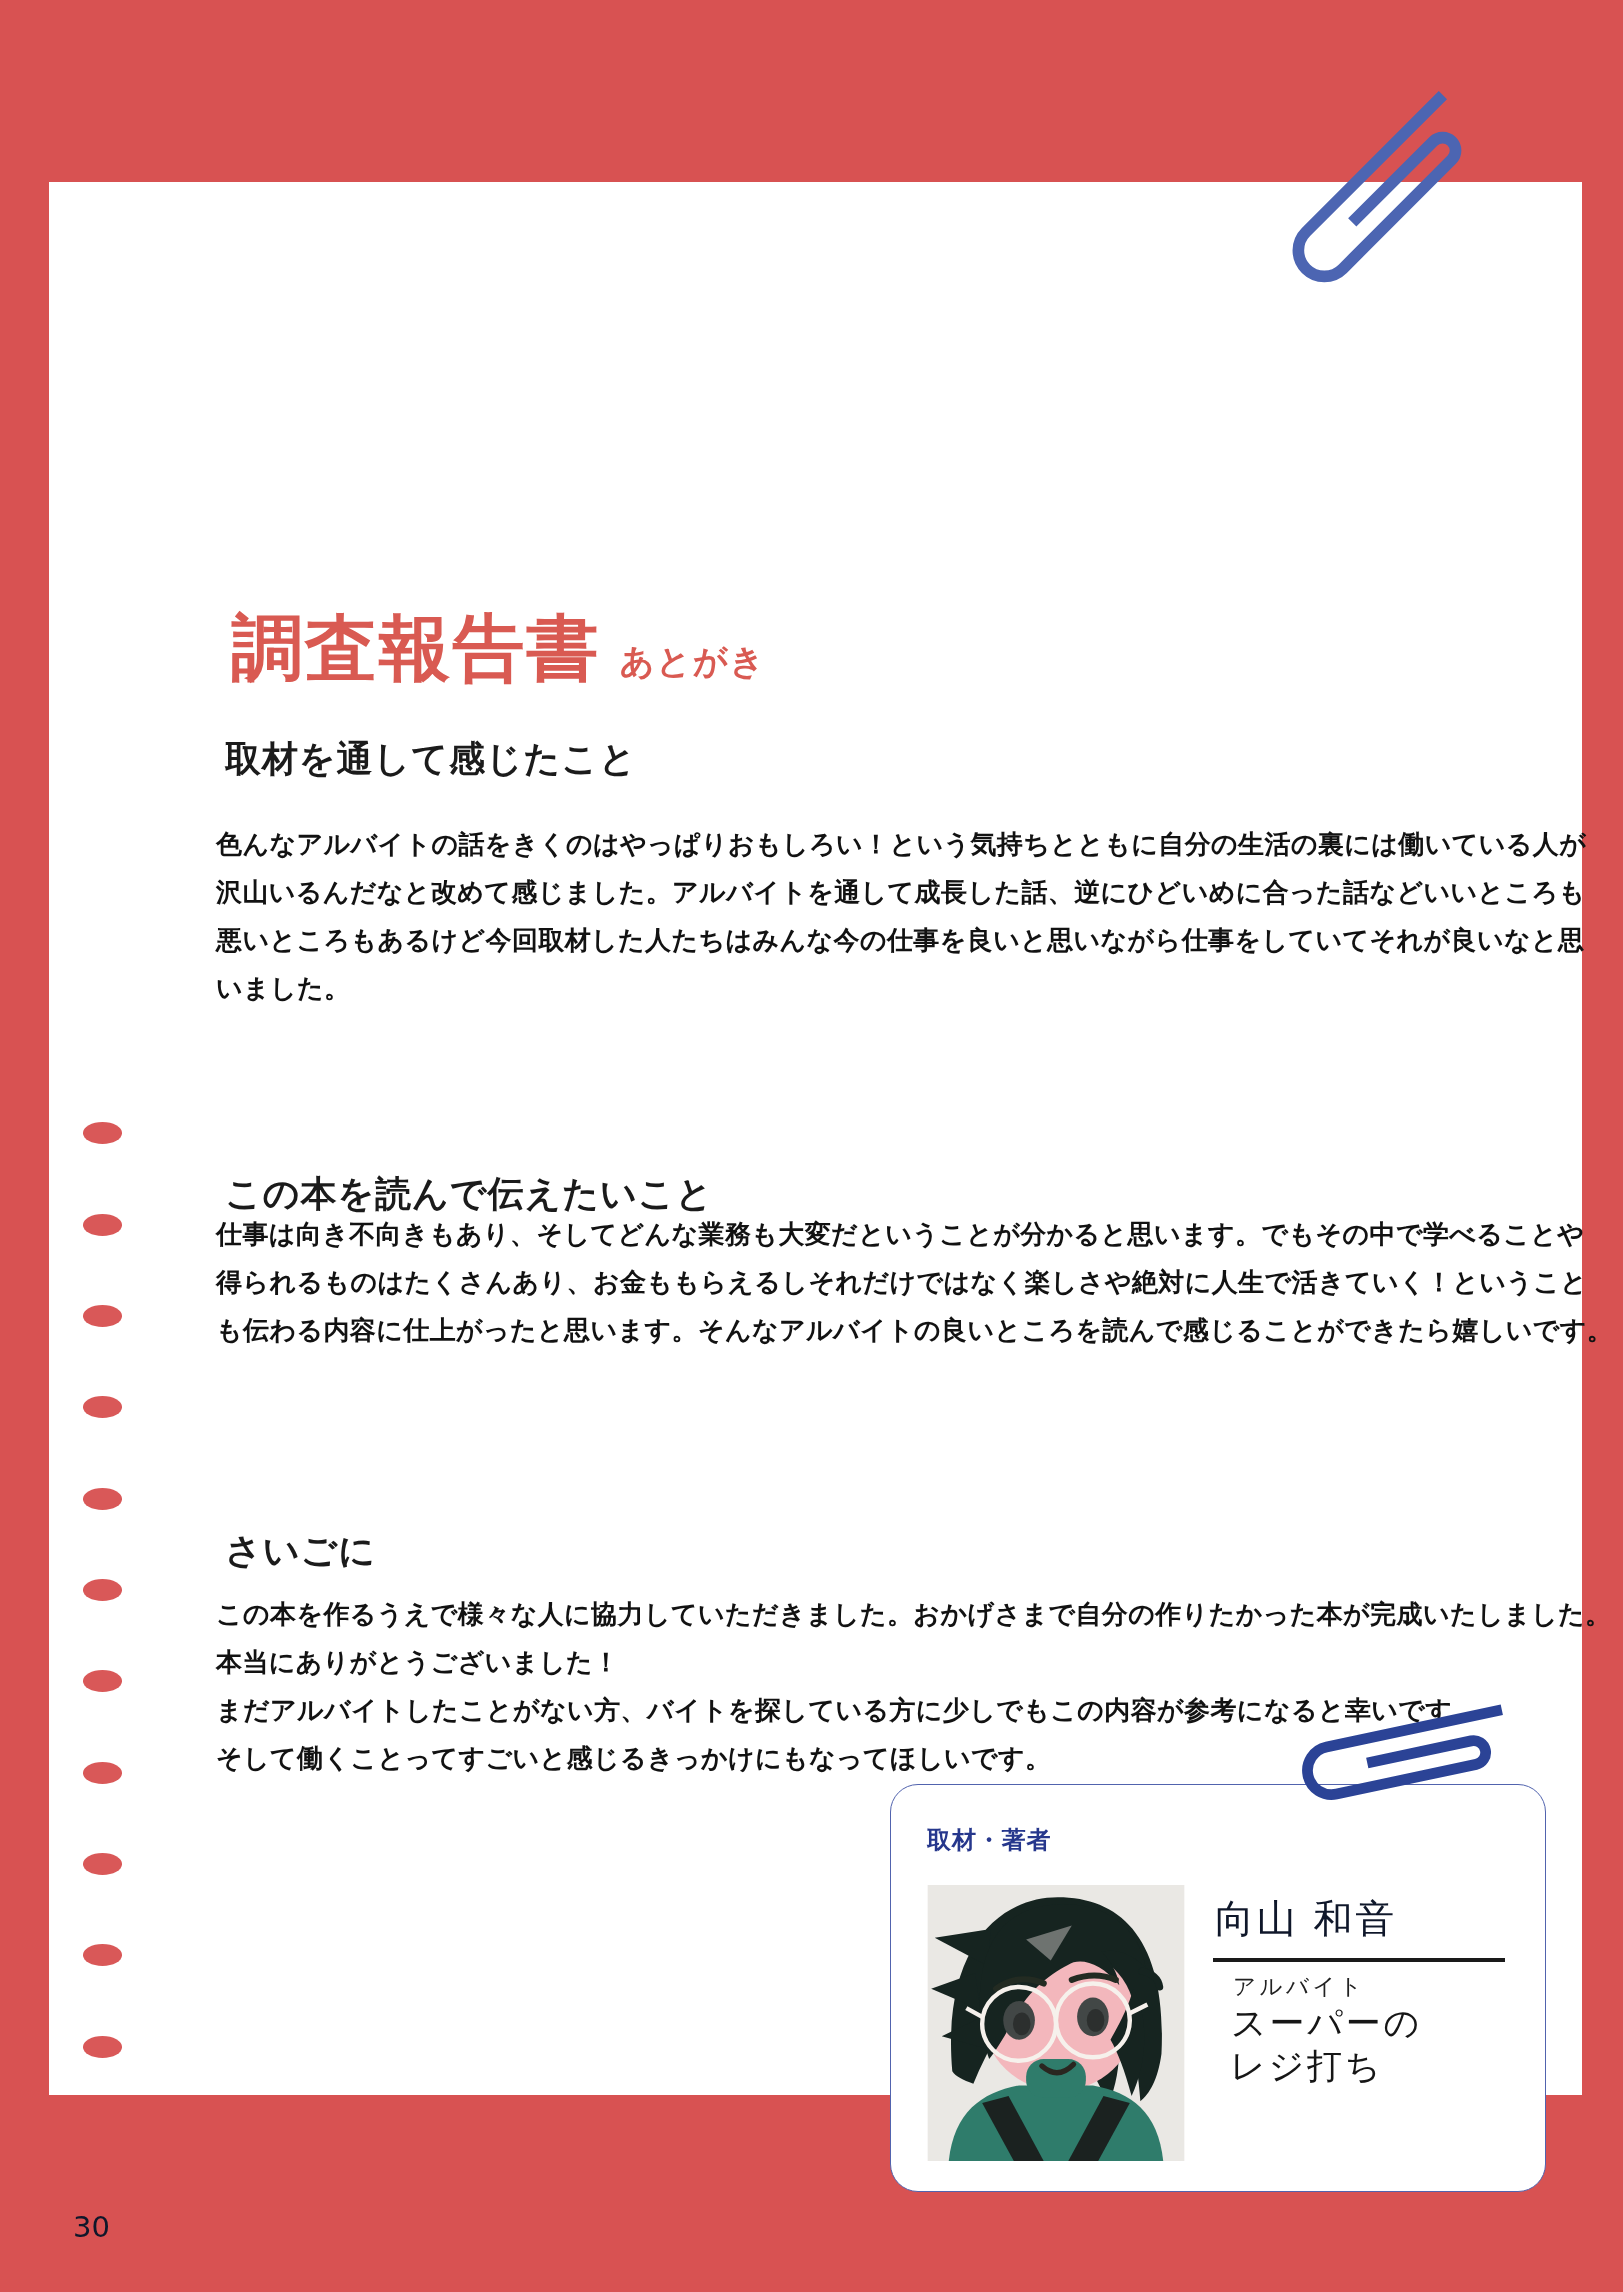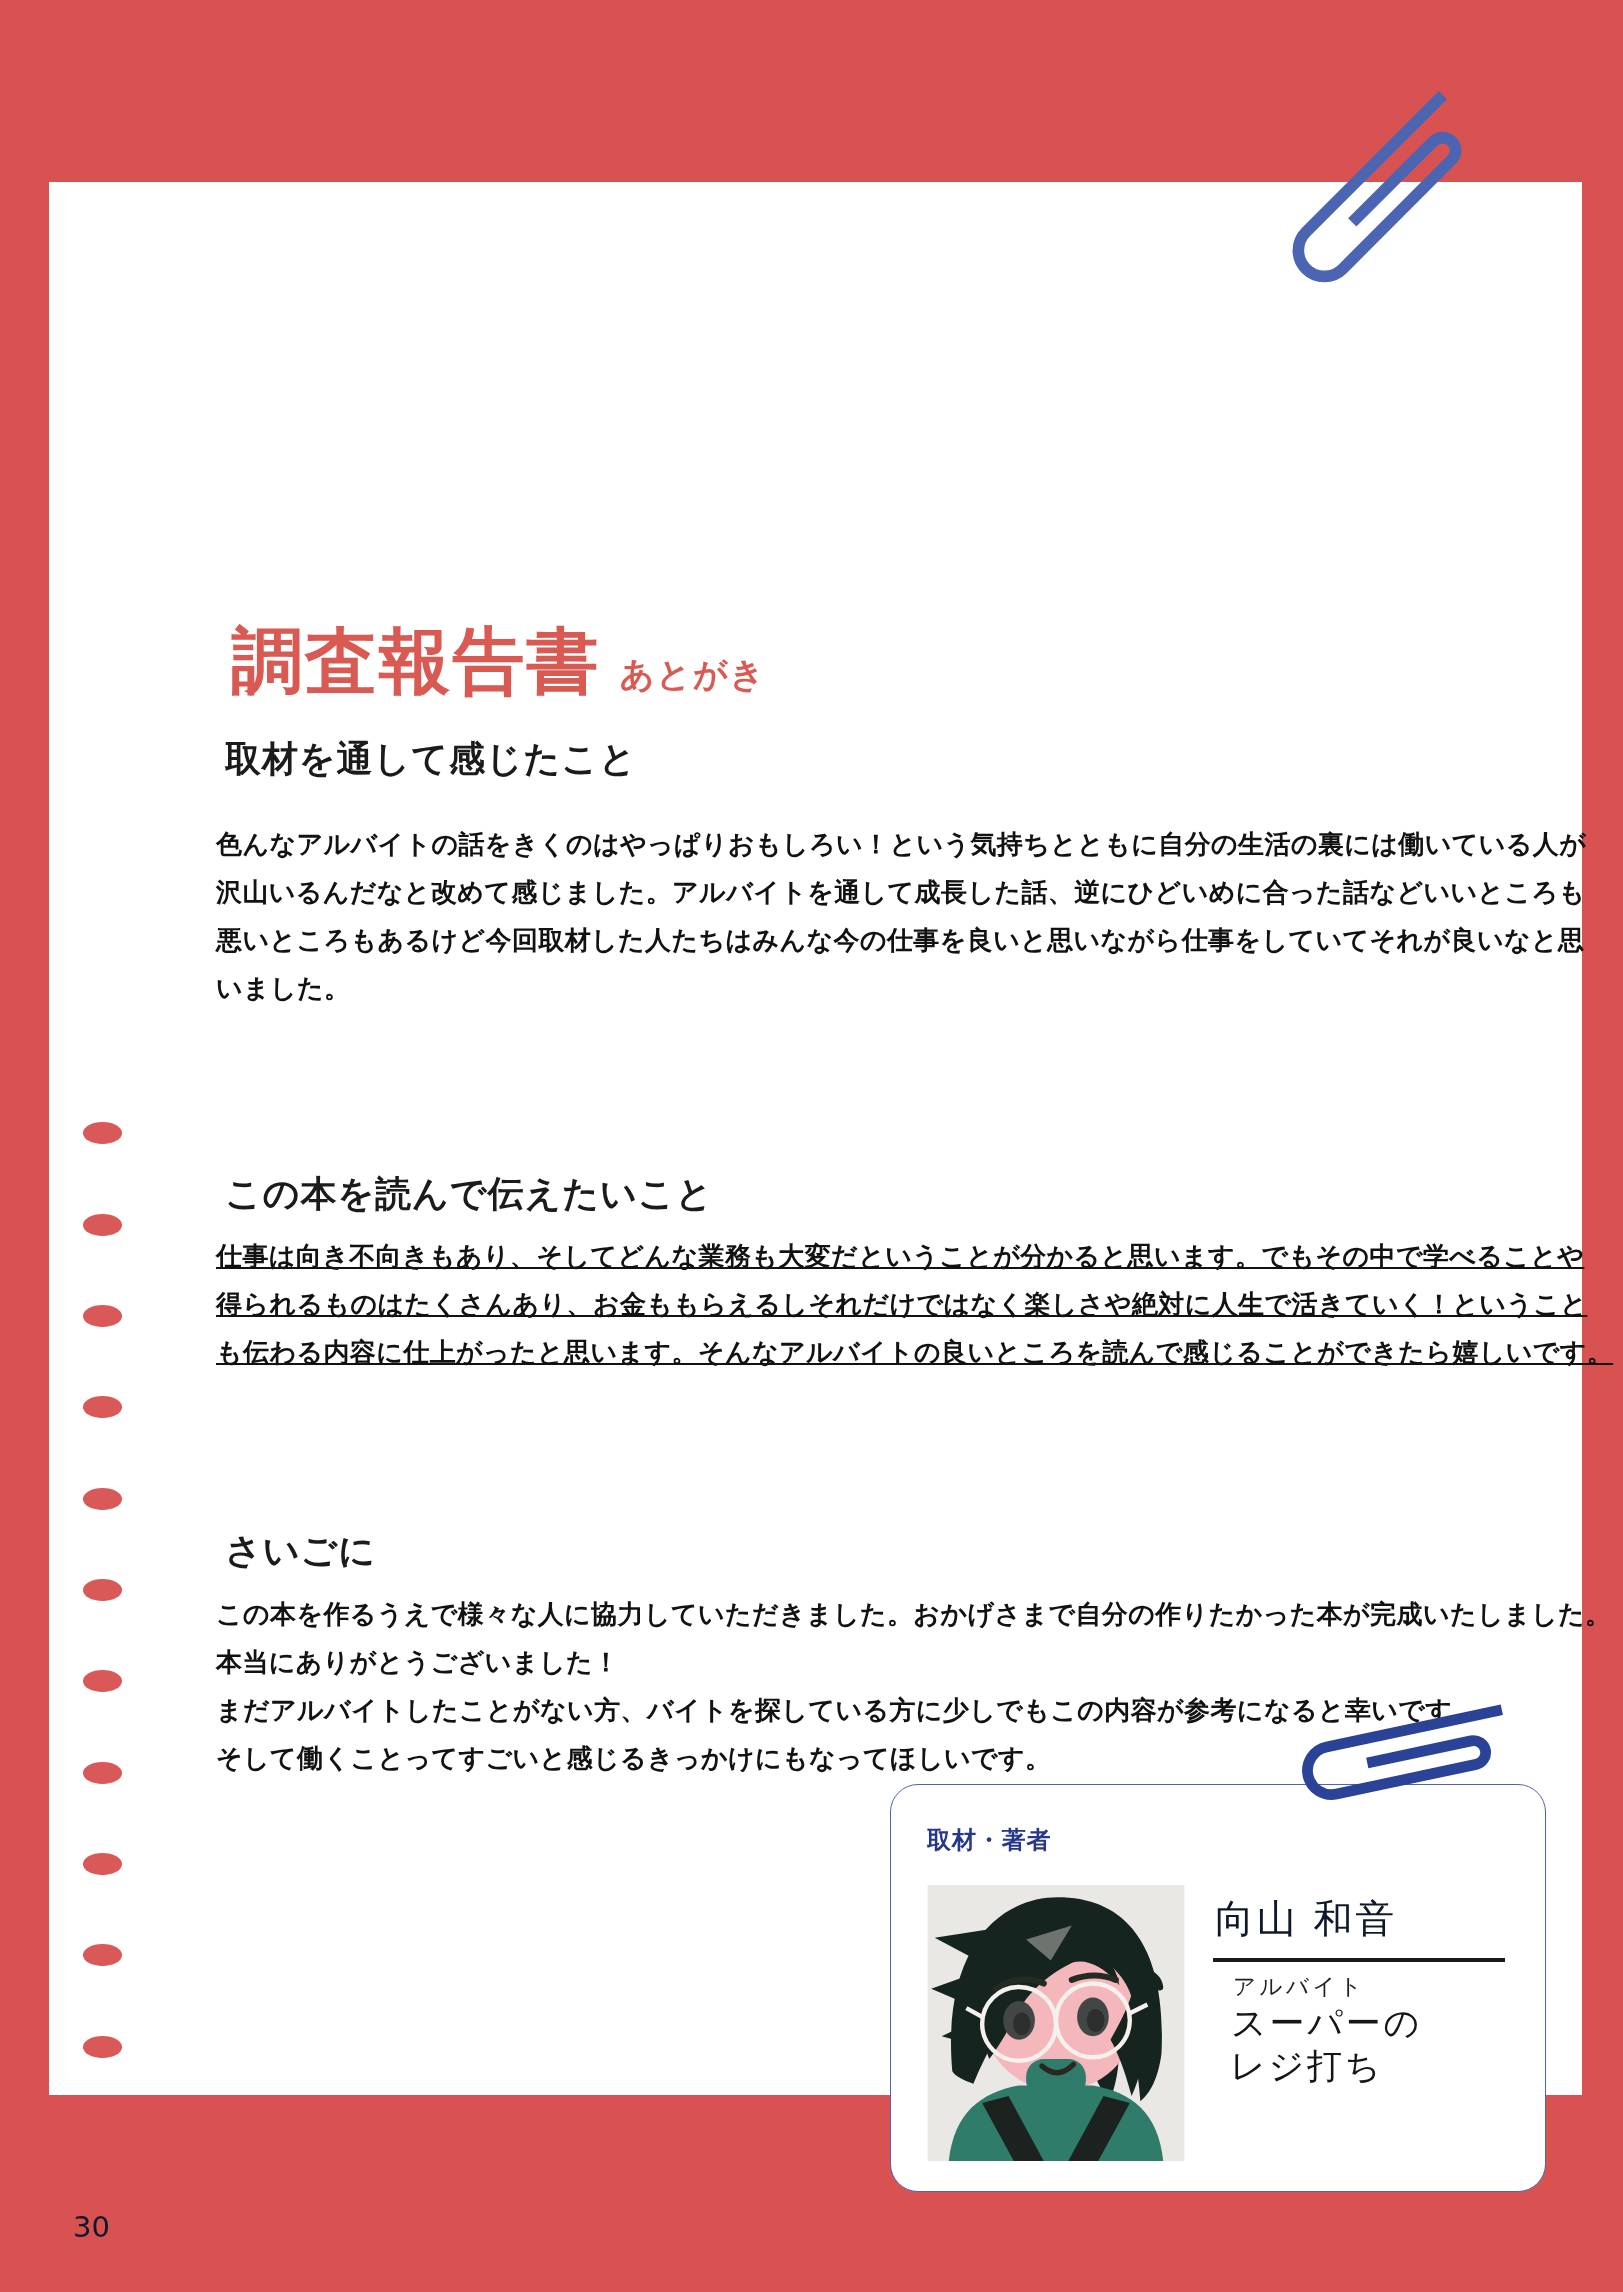--- a/index.html
+++ b/index.html
@@ -9,42 +9,42 @@
     background:#D85252;
     overflow:hidden;
     font-family:"DejaVu Sans","Liberation Sans",sans-serif;
   }
   .sheet{
     position:absolute;left:49px;top:182px;
     width:1533px;height:1913px;
     background:#ffffff;
   }
   .title-row{
-    position:absolute;left:182px;top:436px;
+    position:absolute;left:182px;top:423px;
     display:flex;align-items:baseline;
   }
   .doc-title{
     font-size:72px;font-weight:700;color:#D95A52;
     letter-spacing:1.8px;line-height:1.2;margin:0;
   }
   .doc-subtitle{
     font-size:34px;font-weight:700;color:#D95A52;
     letter-spacing:1.8px;margin-left:19.7px;
   }
   .sec-heading{
     position:absolute;left:176px;margin:0;
     font-size:36px;font-weight:700;color:#1b1b1b;letter-spacing:0.9px;
   }
   .para{
     position:absolute;left:167px;margin:0;
     font-size:26px;font-weight:700;color:#121212;
     line-height:48px;white-space:pre;letter-spacing:0.4px;
   }
   .h-sec1{top:553px;} .p-sec1{top:638px;}
-  .h-sec2{top:960px;margin-top:28px;} .p-sec2{top:1050px;text-decoration:underline;}
+  .h-sec2{top:960px;margin-top:28px;} .p-sec2{top:1028px;}
   .h-sec3{top:1345px;} .p-sec3{top:1408px;}
   .dot{
     position:absolute;left:83px;width:39px;height:21.5px;
     border-radius:50%;background:#D95858;
   }
   .author-card{
     position:absolute;left:890px;top:1784px;
     width:656px;height:408px;
     background:#ffffff;border:1.8px solid #5163AE;border-radius:28px;
     box-sizing:border-box;

